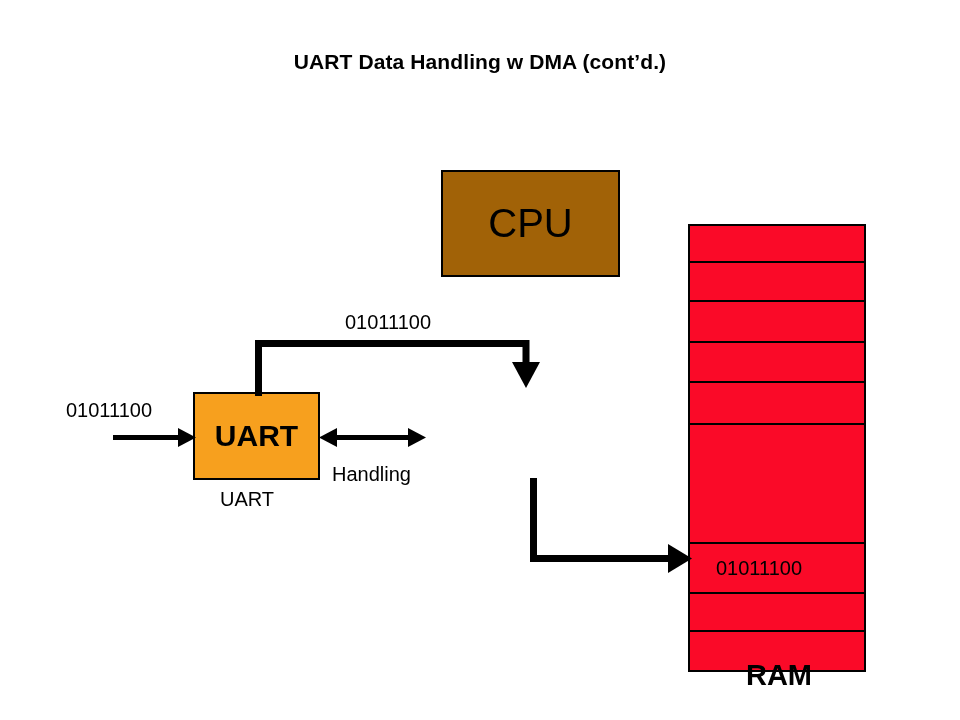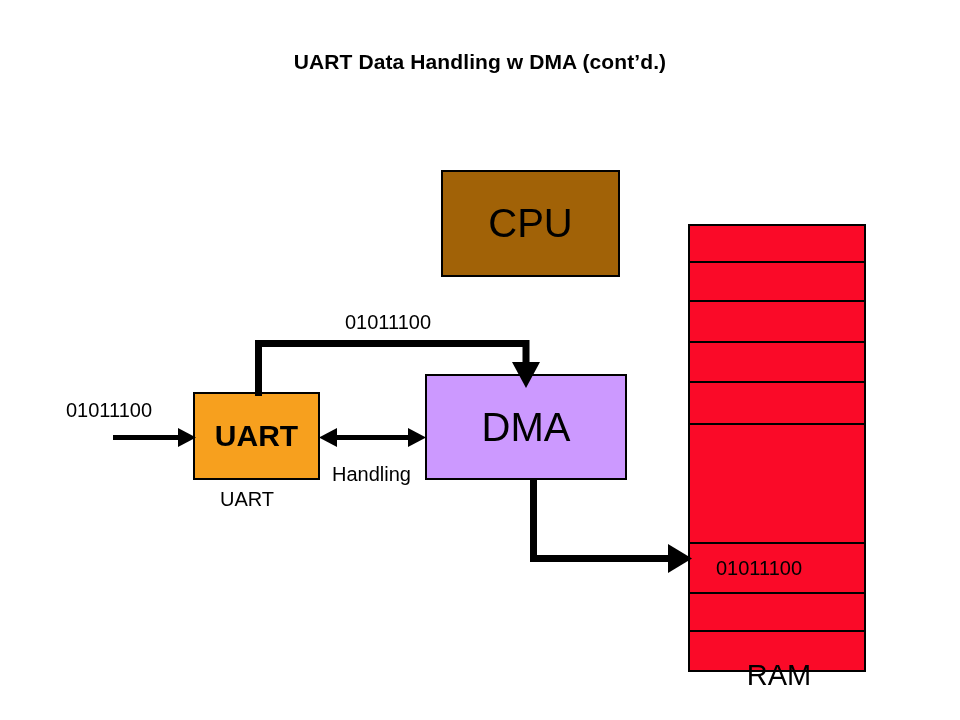--- a/index.html
+++ b/index.html
@@ -100,21 +100,21 @@
     font-size: 20px;
     white-space: nowrap;
   }
   #ram-label {
     position: absolute;
     left: 0;
     top: 433px;
     width: 178px;
     text-align: center;
     font-size: 29px;
-    font-weight: normal;
+    font-weight: bold;
     color: #000000;
     pointer-events: none;
   }
 
   
   .free-label {
     position: absolute;
     color: #000000;
     font-size: 20px;
     white-space: nowrap;
@@ -152,23 +152,20 @@
   <div id="slide-title">UART Data Handling w DMA (cont’d.)</div>
 
   <div class="block" id="cpu-block">
     <span>CPU</span>
   </div>
 
   <div class="block" id="uart-block">
     <span>UART</span>
   </div>
 
-  <div class="block" id="dma-block">
-    <span>DMA</span>
-  </div>
 
   <div id="ram-block">
     <div class="ram-cell" style="top:0px;height:37px;">
       <span class="ram-cell-text"></span>
     </div>
     <div class="ram-cell" style="top:37px;height:39px;">
       <span class="ram-cell-text"></span>
     </div>
     <div class="ram-cell" style="top:76px;height:41px;">
       <span class="ram-cell-text"></span>

